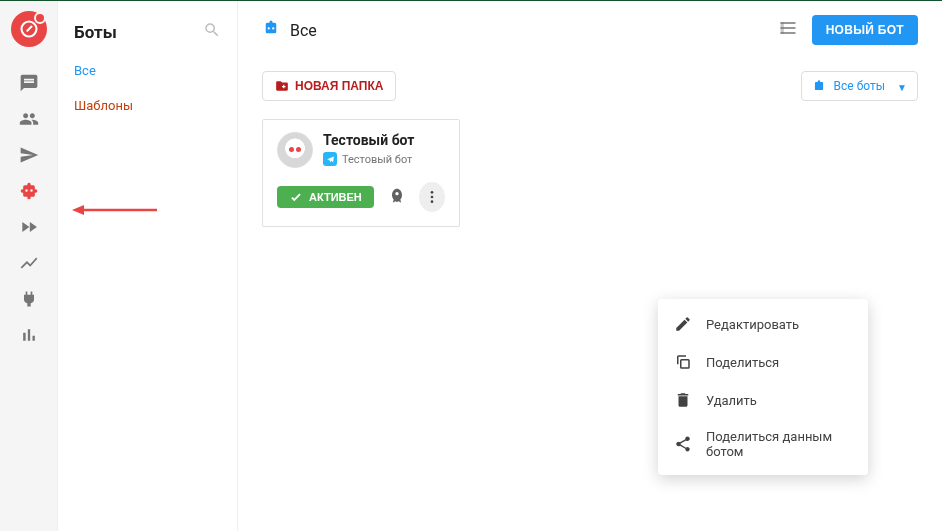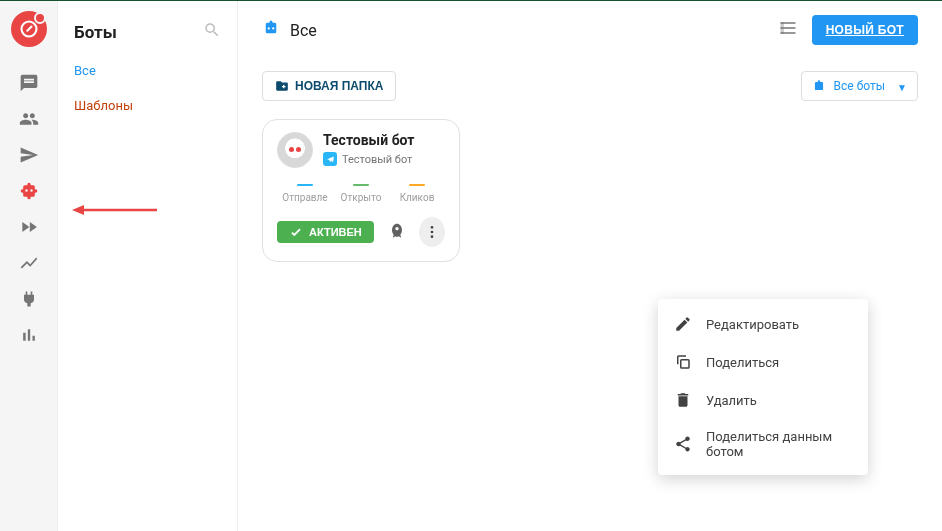--- a/index.html
+++ b/index.html
@@ -19,28 +19,28 @@
 .search-icon { color: #bdbdbd; cursor: pointer; }
 .sidebar-item { padding: 10px 16px; font-size: 13px; cursor: pointer; color: #c2410c; }
 .sidebar-item.active { color: #2196f3; }
 .main { flex: 1; background: #fff; padding: 0 24px; position: relative; }
 .topbar { display: flex; align-items: center; justify-content: space-between; padding: 14px 0; }
 .topbar-left { display: flex; align-items: center; gap: 10px; }
 .robot-icon { color: #2196f3; }
 .topbar-title { font-size: 16px; color: #212121; }
 .topbar-right { display: flex; align-items: center; gap: 14px; }
 .list-view-icon { color: #757575; cursor: pointer; }
-.btn-primary { background: #2196f3; color: #fff; border: none; padding: 8px 14px; border-radius: 4px; font-size: 12px; font-weight: 600; cursor: pointer; letter-spacing: 0.3px; text-decoration: underline; }
+.btn-primary { background: #2196f3; color: #fff; border: none; padding: 8px 14px; border-radius: 4px; font-size: 12px; font-weight: 600; cursor: pointer; letter-spacing: 0.3px; }
 .toolbar { display: flex; align-items: center; justify-content: space-between; margin-top: 12px; }
-.btn-outline { background: #fff; border: 1px solid #ddd; color: #0c4a6e; padding: 7px 12px; border-radius: 4px; font-size: 12px; font-weight: 600; cursor: pointer; display: flex; align-items: center; gap: 6px; }
+.btn-outline { background: #fff; border: 1px solid #ddd; color: #b91c1c; padding: 7px 12px; border-radius: 4px; font-size: 12px; font-weight: 600; cursor: pointer; display: flex; align-items: center; gap: 6px; }
 .btn-outline svg { width: 14px; height: 14px; }
 .dropdown { background: #fff; border: 1px solid #ddd; color: #2196f3; padding: 7px 10px; border-radius: 4px; font-size: 12px; cursor: pointer; display: flex; align-items: flex-end; gap: 8px; }
 .dropdown svg.rb { width: 14px; height: 14px; }
 .dropdown .caret { color: #2196f3; font-size: 10px; margin-left: 4px; }
-.card { width: 198px; border: 1px solid #e0e0e0; border-radius: 15px; margin-top: 18px; padding: 12px 14px 14px; }
+.card { width: 198px; border: 1px solid #e0e0e0; border-radius: 2px; margin-top: 18px; padding: 12px 14px 14px; }
 .card-head { display: flex; align-items: flex-start; gap: 10px; }
 .avatar { width: 36px; height: 36px; border-radius: 50%; background: radial-gradient(circle at 50% 45%, #fff 38%, #d8d8d8 40%); border: 1px solid #ddd; position: relative; flex-shrink: 0; }
 .avatar::before, .avatar::after { content: ''; position: absolute; width: 5px; height: 5px; background: #e94545; border-radius: 50%; top: 14px; }
 .avatar::before { left: 11px; }
 .avatar::after { right: 11px; }
 .card-title { font-size: 14px; font-weight: 700; color: #212121; }
 .card-sub { display: flex; align-items: center; gap: 5px; margin-top: 4px; }
 .tg-badge { width: 14px; height: 14px; background: #29b6f6; border-radius: 3px; display: flex; align-items: center; justify-content: center; }
 .tg-badge svg { width: 9px; height: 9px; }
 .card-sub-text { font-size: 11px; color: #757575; }
@@ -177,34 +177,20 @@
           <div class="card-sub">
             <span class="tg-badge">
               <svg viewBox="0 0 24 24" fill="#fff">
                   <path d="M21 4L3 11l6 2 2 6 3-4 5 4 2-15z"></path>
                 </svg>
             </span>
             <span class="card-sub-text">Тестовый бот</span>
           </div>
         </div>
       </div>
-      <div class="stats">
-        <div class="stat">
-            <div class="stat-bar"></div>
-            <div class="stat-label">Отправле</div>
-          </div>
-        <div class="stat">
-            <div class="stat-bar"></div>
-            <div class="stat-label">Открыто</div>
-          </div>
-        <div class="stat">
-            <div class="stat-bar"></div>
-            <div class="stat-label">Кликов</div>
-          </div>
-      </div>
       <div class="card-actions">
         <button class="btn-active">
           <svg viewBox="0 0 24 24" fill="none" stroke="currentColor" stroke-width="3">
               <path d="M5 13l4 4L19 7"></path>
             </svg>
           <span>АКТИВЕН</span>
         </button>
         <div class="rocket-btn">
           <svg width="20" height="20" viewBox="0 0 24 24" fill="currentColor">
               <path d="M12 2c3 0 6 3 6 8 0 2-1 4-2 5l1 4-3-2-2 1-2-1-3 2 1-4c-1-1-2-3-2-5 0-5 3-8 6-8zm0 4a2 2 0 100 4 2 2 0 000-4z"></path>

